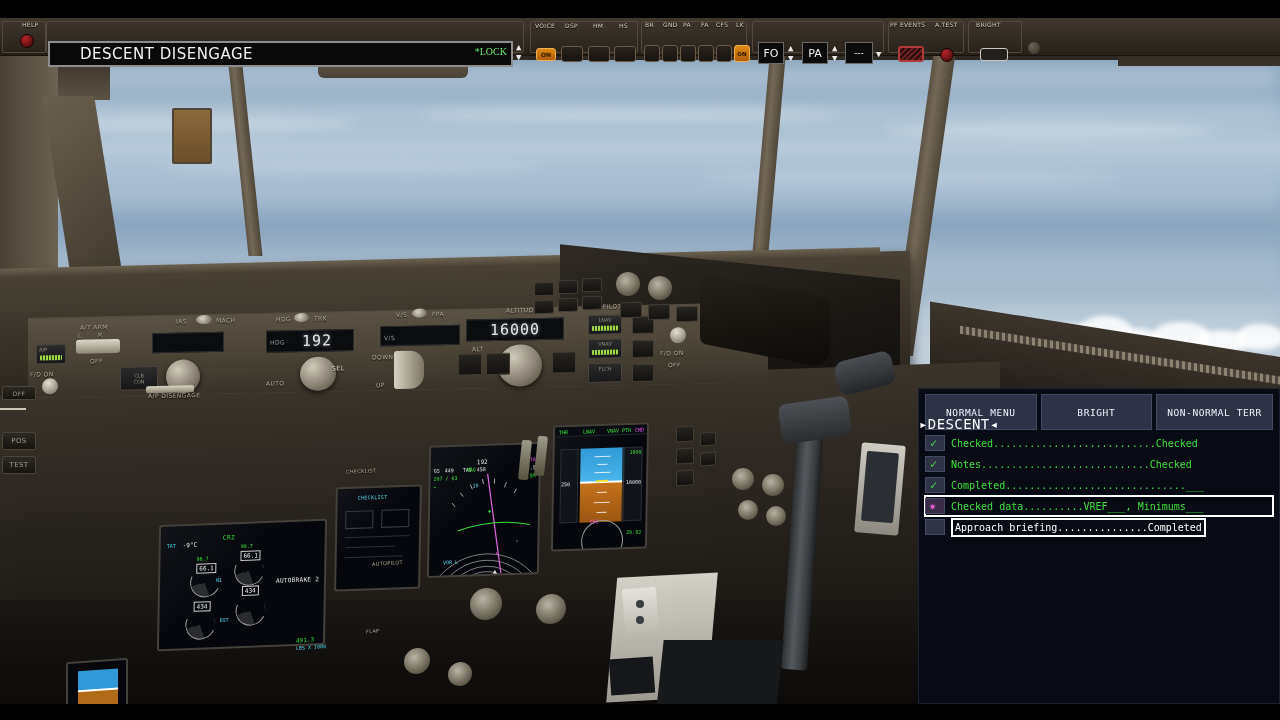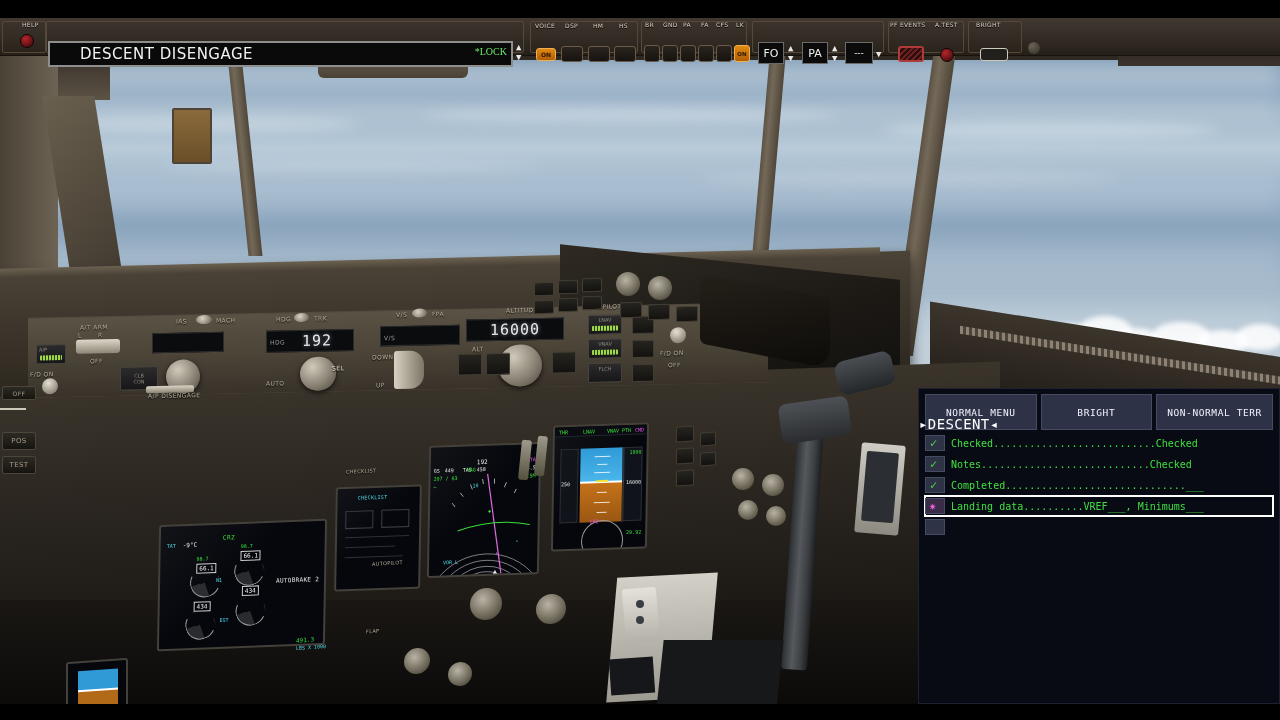--- a/index.html
+++ b/index.html
@@ -704,25 +704,26 @@
         <div class="ecl-box">
             <span class="tick">✓</span>
           </div>
         <span class="ecl-text done"><span>Completed</span><span>..............................</span><span>___</span></span>
       </div>
 
       <div class="ecl-row highlight">
         <div class="ecl-box active">
             <span class="star">✷</span>
           </div>
-        <span class="ecl-text done"><span>Landing data</span><span>..........</span><span>VREF___, Minimums___</span></span>
+        <span class="ecl-text done"><span>Checked data</span><span>..........</span><span>VREF___, Minimums___</span></span>
       </div>
 
       <div class="ecl-row boxed">
         <div class="ecl-box"></div>
+        <span class="ecl-text pending"><span>Approach briefing</span><span>...............</span><span>Completed</span></span>
       </div>
 
     </div>
 
     <div class="ecl-foot">
       
       
       
       
     </div>

